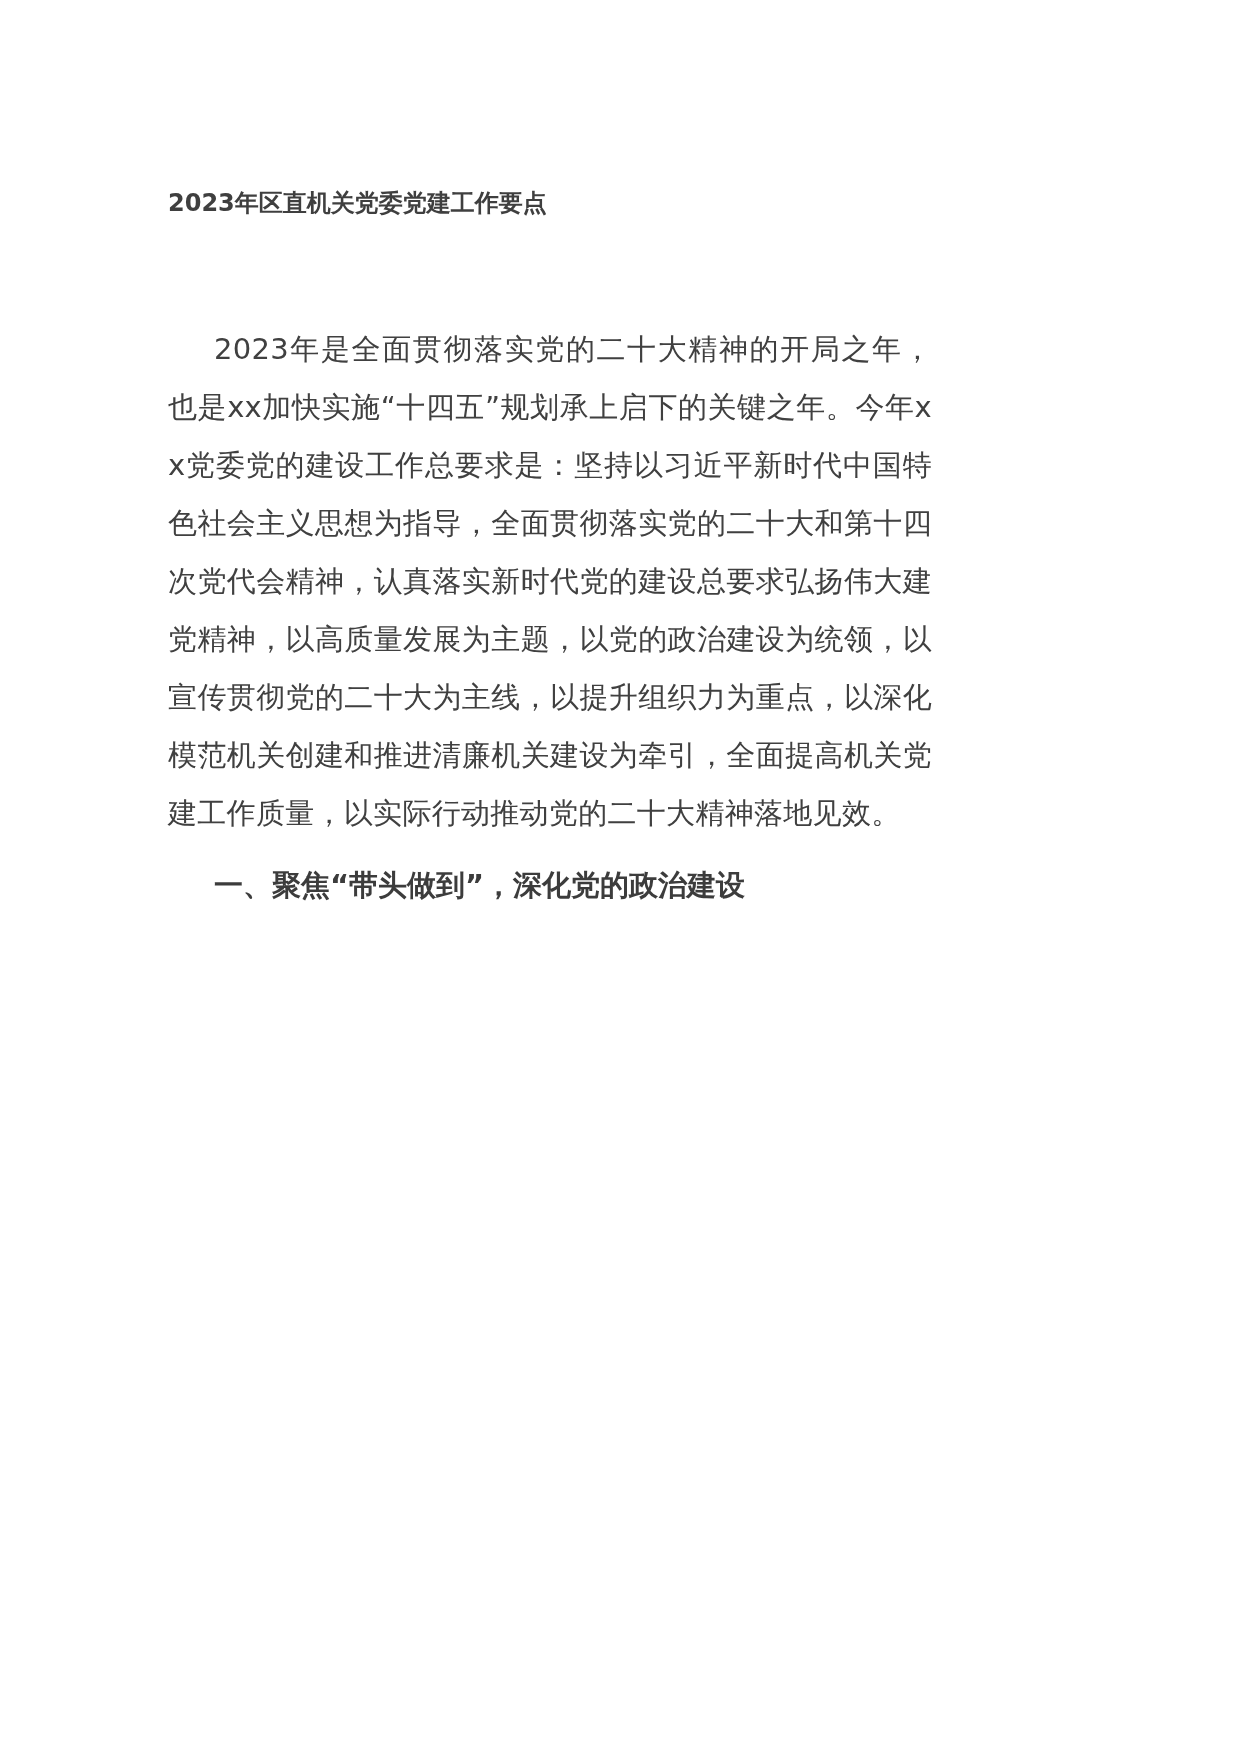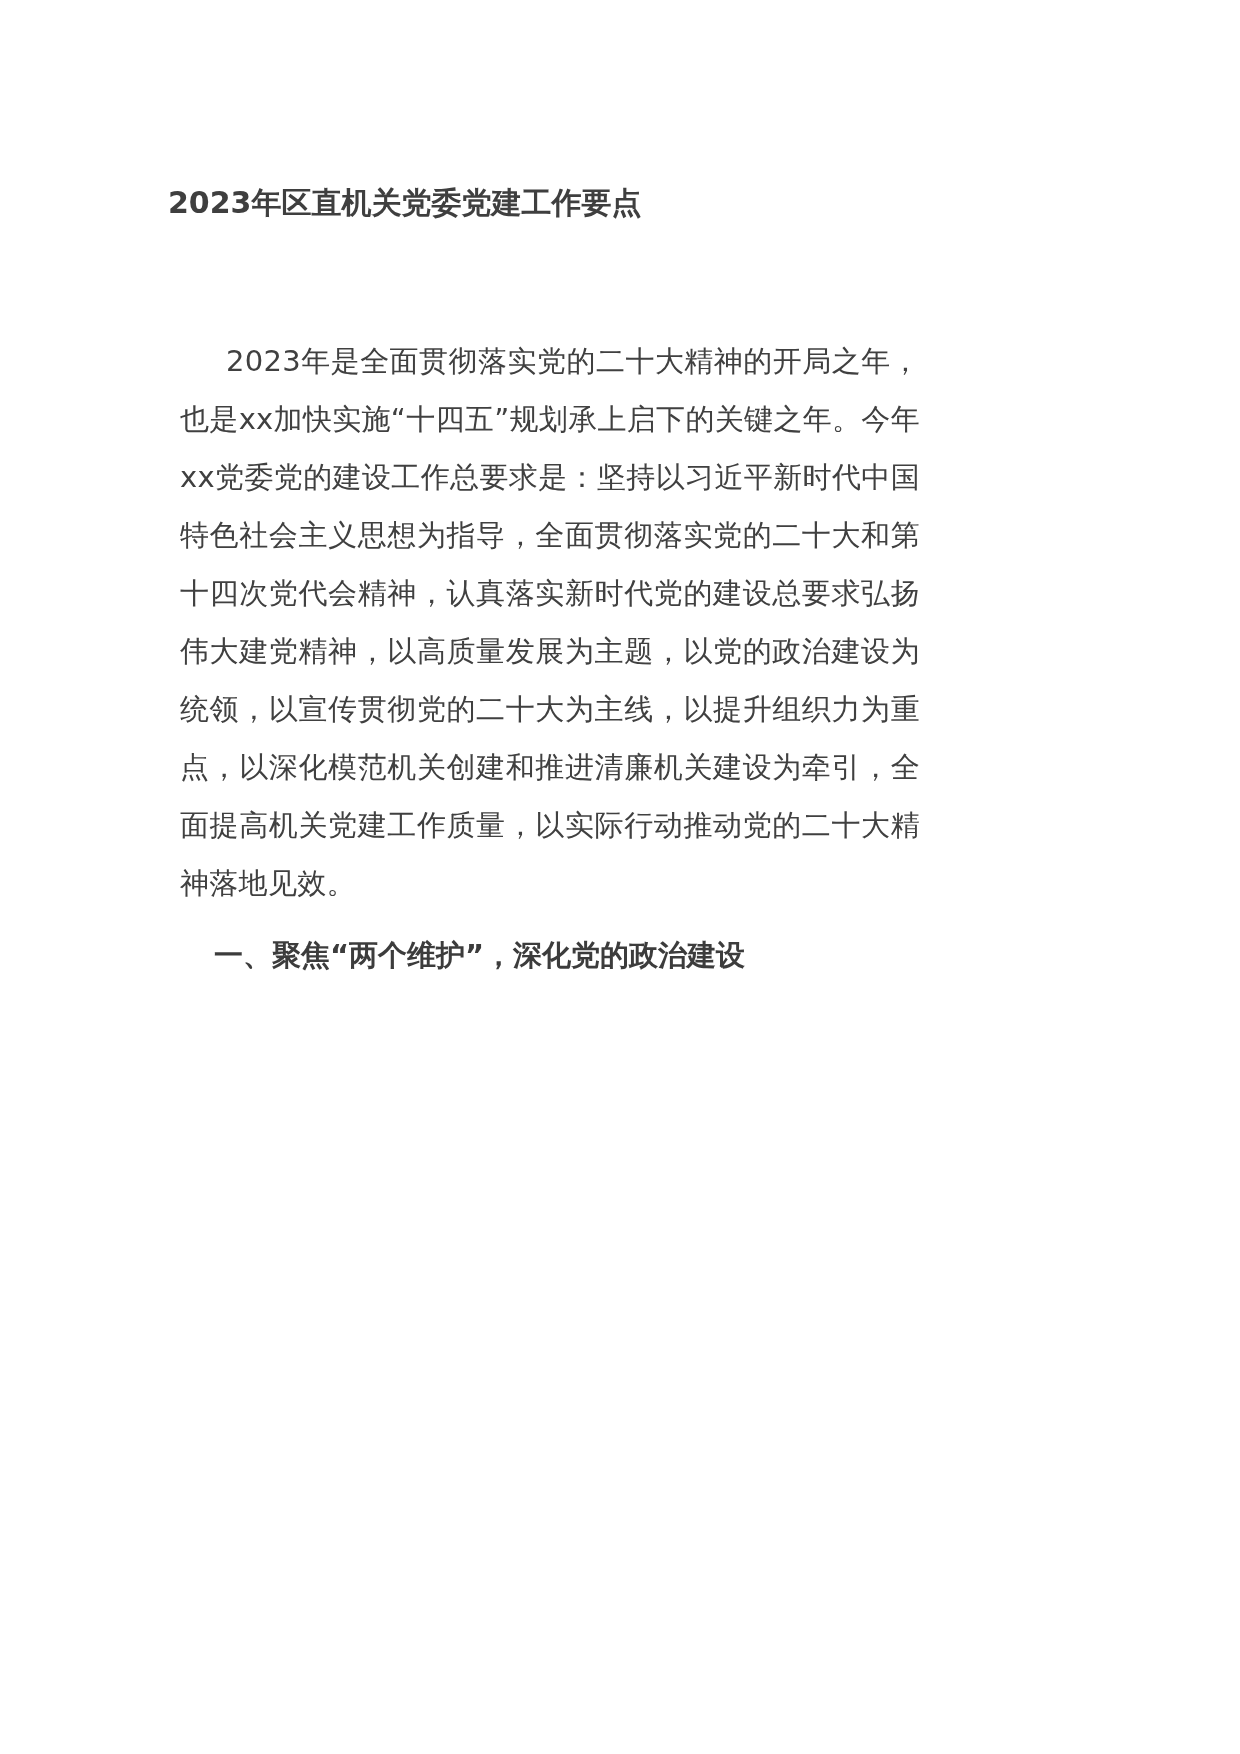--- a/index.html
+++ b/index.html
@@ -19,34 +19,34 @@
     position: absolute;
     left: 168px;
     top: 0;
     width: 764px;
   }
   .doc-title {
     position: absolute;
     left: 0;
     top: 183px;
     margin: 0;
-    font-size: 30px;
+    font-size: 24px;
     font-weight: bold;
     line-height: 40px;
     white-space: nowrap;
     color: #3f3f3f;
   }
   .body-block {
     position: absolute;
     left: 0;
     top: 320px;
     width: 764px;
   }
   .para {
-    margin: 12px;
+    margin: 0;
     font-size: 29px;
     line-height: 58px;
     text-indent: 46px;
     text-align: justify;
     word-break: break-all;
     letter-spacing: 0.3px;
   }
   .section-heading {
     margin: 14px 0 0 0;
     font-size: 29px;
@@ -65,16 +65,16 @@
 </style>
 </head>
 <body>
 
 <div class="page">
   <h1 class="doc-title">2023年区直机关党委党建工作要点</h1>
 
   <div class="body-block">
     <p class="para">2023年是全面贯彻落实党的二十大精神的开局之年，也是xx加快实施“十四五”规划承上启下的关键之年。今年xx党委党的建设工作总要求是：坚持以习近平新时代中国特色社会主义思想为指导，全面贯彻落实党的二十大和第十四次党代会精神，认真落实新时代党的建设总要求弘扬伟大建党精神，以高质量发展为主题，以党的政治建设为统领，以宣传贯彻党的二十大为主线，以提升组织力为重点，以深化模范机关创建和推进清廉机关建设为牵引，全面提高机关党建工作质量，以实际行动推动党的二十大精神落地见效。</p>
 
-    <h2 class="section-heading">一、聚焦“两个维护”，深化党的政治建设</h2>
+    <h2 class="section-heading">一、聚焦“带头做到”，深化党的政治建设</h2>
 
   </div>
 </div>
 
 </body></html>

